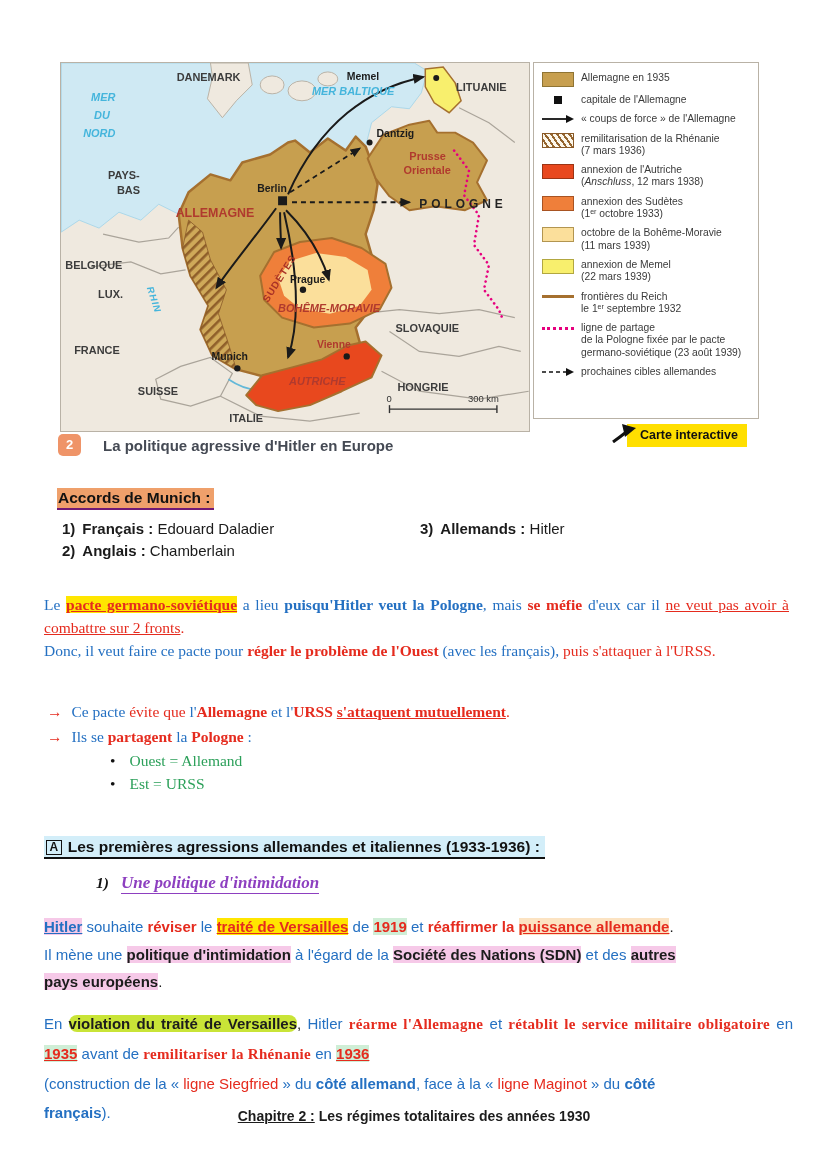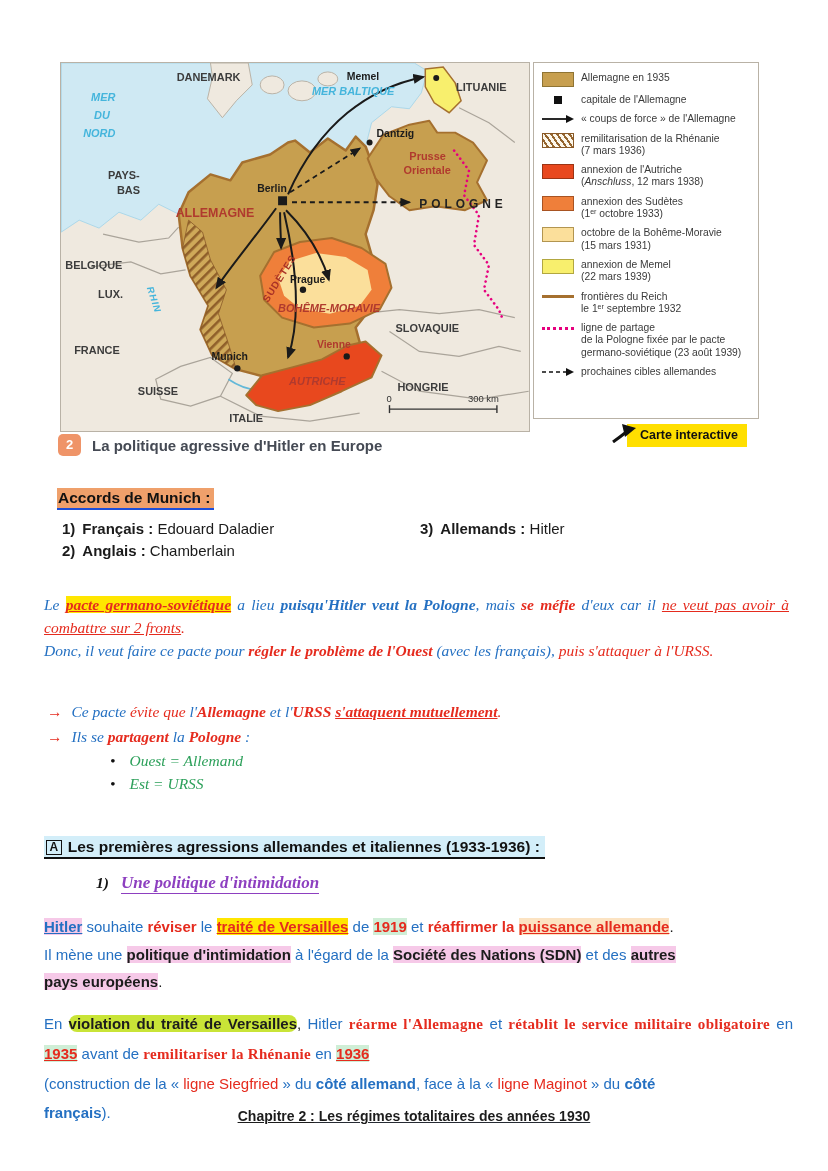--- a/index.html
+++ b/index.html
@@ -51,34 +51,34 @@
   
   #cta{position:absolute;left:612px;top:424px;display:flex;align-items:center;}
   #cta .cta-icon{position:relative;z-index:2;margin-right:-9px;}
   #cta .cta-box{background:#ffdf00;color:#111;font:bold 12.5px/1 "Liberation Sans",sans-serif;
                 padding:5px 9px 5px 13px;}
 
   
   #caption{position:absolute;left:58px;top:434px;display:flex;align-items:center;}
   #caption .num{width:23px;height:22px;background:#ef9468;border-radius:5px;color:#fff;
                 font:bold 13px/22px "Liberation Sans",sans-serif;text-align:center;flex:none;}
-  #caption .txt{margin-left:11px;color:#454a54;font:bold 15px "Liberation Sans",sans-serif;}
+  #caption .txt{margin-left:22px;color:#454a54;font:bold 15px "Liberation Sans",sans-serif;}
 
   
   .hl-salmon{background:#efa06b;}
   #munich-h{position:absolute;left:57px;top:488px;font:bold 15.5px "Liberation Sans",sans-serif;
-            color:#111;padding:1px 4px 1px 1px;border-bottom:2px solid #1d4ed8;}
+            color:#111;padding:1px 4px 1px 1px;border-bottom:2px solid #701a75;}
   #munich-list{position:absolute;left:62px;top:520px;width:700px;display:grid;
                grid-auto-flow:column;grid-template-rows:repeat(2,auto);
                grid-template-columns:358px auto;row-gap:5px;
                font:15px "Liberation Sans",sans-serif;color:#1b1b1b;}
   .m-num,.m-role{font-weight:bold;}
   .m-num{margin-right:7px;}
 
-  .serif{font-family:"Liberation Serif",serif;font-style:italic;}
+  .serif{font-family:"Liberation Serif",serif;}
   #para1{position:absolute;left:44px;top:593px;width:745px;font-size:15.5px;line-height:23px;
          text-align:justify;}
   #bullets{position:absolute;left:47px;top:699px;width:720px;font-size:15.5px;line-height:25px;}
   .arrow-row{display:flex;}
   .arrow-glyph{color:var(--red);font-weight:bold;margin-right:9px;flex:none;}
   .sub-bullet{display:flex;margin-left:63px;line-height:23px;}
   .sub-bullet .dot{color:#111;margin-right:14px;}
   .sub-bullet .g{color:var(--green);}
 
   #section-a{position:absolute;left:44px;top:836px;font:bold 15.5px "Liberation Sans",sans-serif;
@@ -88,21 +88,21 @@
   #sub1{position:absolute;left:96px;top:873px;font-family:"Liberation Serif",serif;}
   #sub1 .num{font:italic bold 15.5px "Liberation Serif",serif;color:#111;margin-right:12px;}
   #sub1 .ttl{font:italic bold 17px "Liberation Serif",serif;color:var(--purple);
              border-bottom:1.6px solid var(--purple);padding-bottom:1px;}
 
   #para2{position:absolute;left:44px;top:913px;width:747px;font-size:15px;line-height:27.5px;
          text-align:justify;font-family:"Liberation Sans",sans-serif;}
   #para3{position:absolute;left:44px;top:1009px;width:749px;font-size:15px;line-height:29px;
          text-align:justify;font-family:"Liberation Sans",sans-serif;}
   #footer{position:absolute;left:0;top:1108px;width:828px;text-align:center;
-          font:bold 14px "Liberation Sans",sans-serif;color:#262b33;text-decoration:underline;}
+          font:bold 14px "Liberation Sans",sans-serif;color:#262b33;}
 
   
   .b{color:var(--blue);}
   .r{color:var(--red);}
   .rb{color:var(--red);font-weight:bold;}
   .rbu{color:var(--red);font-weight:bold;text-decoration:underline;}
   .ru{color:var(--red);text-decoration:underline;}
   .bb{color:var(--blue);font-weight:bold;}
   .bbu{color:var(--blue);font-weight:bold;text-decoration:underline;}
   .k{color:#1c1c1c;}
@@ -280,21 +280,21 @@
         <span class="sw sw-orange"></span>
         <span class="lg-text">
           <span class="lg-label">annexion des Sudètes</span>
           <span class="lg-sub">(1ᵉʳ octobre 1933)</span>
         </span>
       </div>
       <div class="lg-item">
         <span class="sw sw-pale"></span>
         <span class="lg-text">
           <span class="lg-label">octobre de la Bohême-Moravie</span>
-          <span class="lg-sub">(15 mars 1931)</span>
+          <span class="lg-sub">(11 mars 1939)</span>
         </span>
       </div>
       <div class="lg-item">
         <span class="sw sw-yellow"></span>
         <span class="lg-text">
           <span class="lg-label">annexion de Memel</span>
           <span class="lg-sub">(22 mars 1939)</span>
         </span>
       </div>
       <div class="lg-item">

